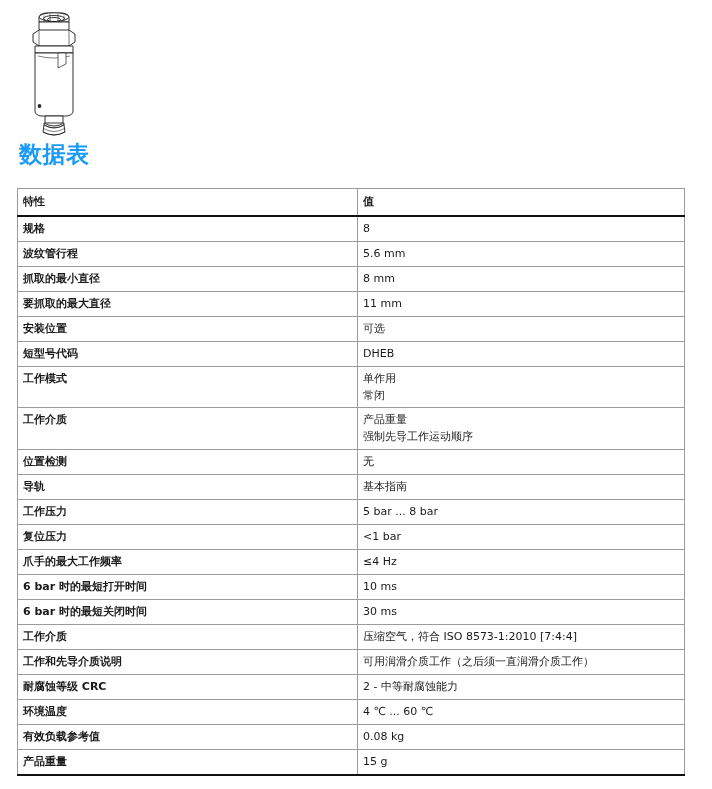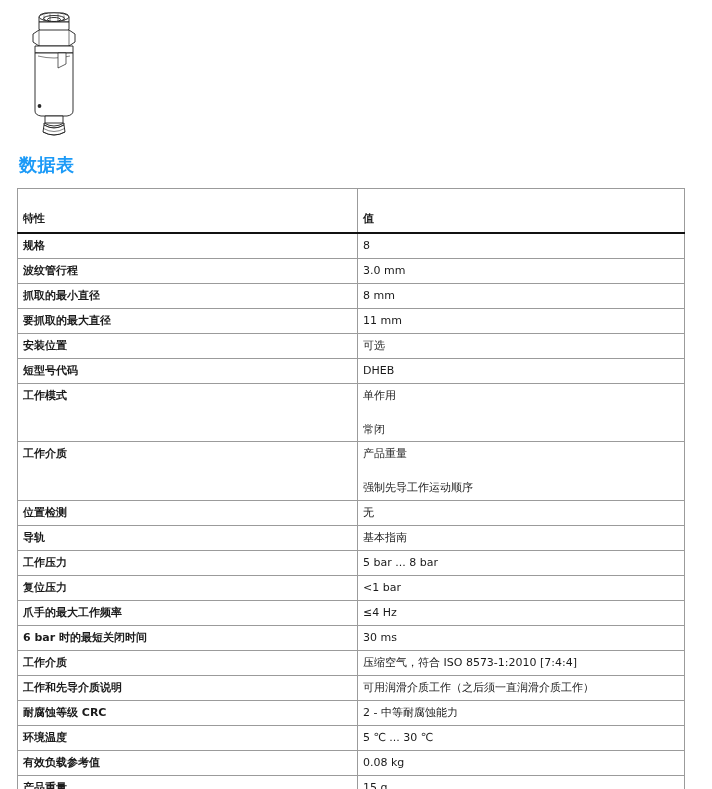--- a/index.html
+++ b/index.html
@@ -23,22 +23,22 @@
     top: 8px;
     width: 80px;
     height: 132px;
   }
   #product-figure svg { display: block; }
 
   
   #page-title {
     position: absolute;
     left: 19px;
-    top: 142px;
-    font-size: 18px;
+    top: 126px;
+    font-size: 23px;
     font-weight: 700;
     letter-spacing: 0.5px;
     color: #1b9af7;
     line-height: 1.2;
     text-align: center;
   }
 
   
   #datasheet-table-wrap {
     position: absolute;
@@ -65,30 +65,30 @@
     vertical-align: top;
     font-weight: normal;
     line-height: 1.45;
     color: #1a1a1a;
     background: #ffffff;
   }
   table.datasheet thead th {
     border-top: 1px solid #9b9b9b;
     border-bottom: 2px solid #111111;
     font-weight: 700;
-    padding-top: 22px;
+    padding-top: 5px;
     padding-bottom: 5px;
   }
   table.datasheet tbody tr:last-child td {
     border-bottom: 2px solid #111111;
   }
   table.datasheet td.prop { font-weight: 700; }
   table.datasheet td.val  { font-weight: 400; }
   table.datasheet td .line { display: block; white-space: nowrap; }
-  table.datasheet td .line + .line { margin-top: 18px; }
+  table.datasheet td .line + .line { margin-top: 1px; }
 </style>
 </head>
 <body>
 
 <div id="product-figure">
   <svg width="80" height="132" viewBox="0 0 80 132" xmlns="http://www.w3.org/2000/svg">
     <g fill="#ffffff" stroke="#1c1c1c" stroke-width="0.9" stroke-linejoin="round">
 
       <path d="M25 14 L25 9 Q25 6 31 5 L49 5 Q55 6 55 9 L55 14 Z"></path>
       <ellipse cx="40" cy="9" rx="15" ry="4.2"></ellipse>
@@ -142,21 +142,21 @@
     <tbody id="table-body">
         <tr>
           <td class="prop">规格</td>
           <td class="val">
             <span class="line">8</span>
           </td>
         </tr>
         <tr>
           <td class="prop">波纹管行程</td>
           <td class="val">
-            <span class="line">3.0 mm</span>
+            <span class="line">5.6 mm</span>
           </td>
         </tr>
         <tr>
           <td class="prop">抓取的最小直径</td>
           <td class="val">
             <span class="line">8 mm</span>
           </td>
         </tr>
         <tr>
           <td class="prop">要抓取的最大直径</td>
@@ -214,20 +214,26 @@
             <span class="line">&lt;1 bar</span>
           </td>
         </tr>
         <tr>
           <td class="prop">爪手的最大工作频率</td>
           <td class="val">
             <span class="line">≤4 Hz</span>
           </td>
         </tr>
         <tr>
+          <td class="prop">6 bar 时的最短打开时间</td>
+          <td class="val">
+            <span class="line">10 ms</span>
+          </td>
+        </tr>
+        <tr>
           <td class="prop">6 bar 时的最短关闭时间</td>
           <td class="val">
             <span class="line">30 ms</span>
           </td>
         </tr>
         <tr>
           <td class="prop">工作介质</td>
           <td class="val">
             <span class="line">压缩空气，符合 ISO 8573-1:2010 [7:4:4]</span>
           </td>
@@ -240,21 +246,21 @@
         </tr>
         <tr>
           <td class="prop">耐腐蚀等级 CRC</td>
           <td class="val">
             <span class="line">2 - 中等耐腐蚀能力</span>
           </td>
         </tr>
         <tr>
           <td class="prop">环境温度</td>
           <td class="val">
-            <span class="line">5 ℃ ... 30 ℃</span>
+            <span class="line">4 ℃ ... 60 ℃</span>
           </td>
         </tr>
         <tr>
           <td class="prop">有效负载参考值</td>
           <td class="val">
             <span class="line">0.08 kg</span>
           </td>
         </tr>
         <tr>
           <td class="prop">产品重量</td>

